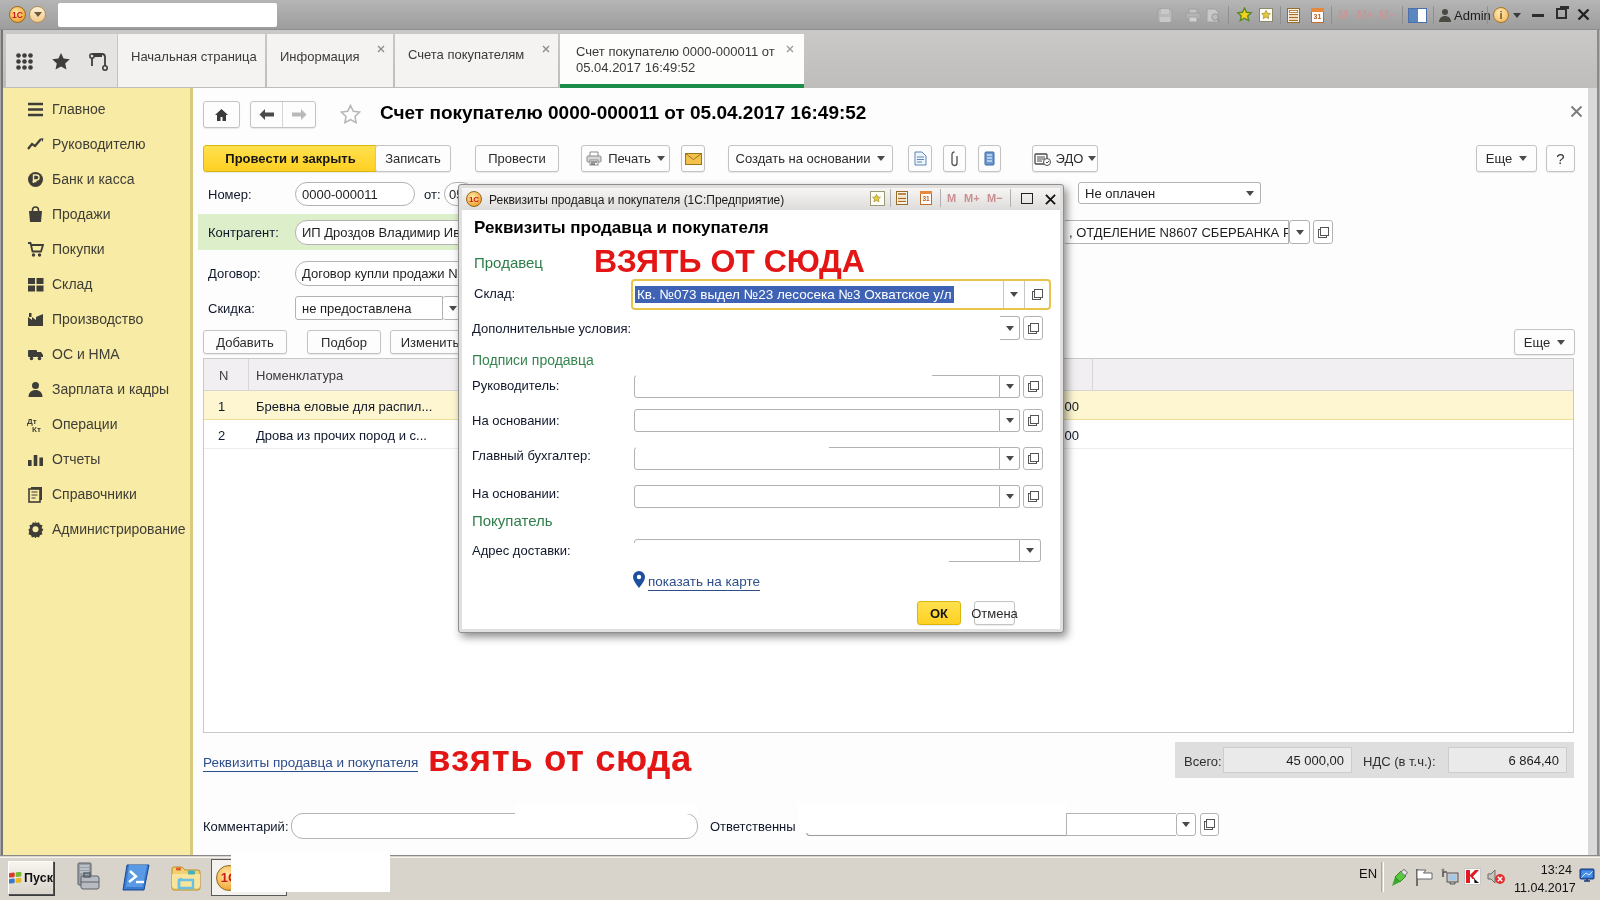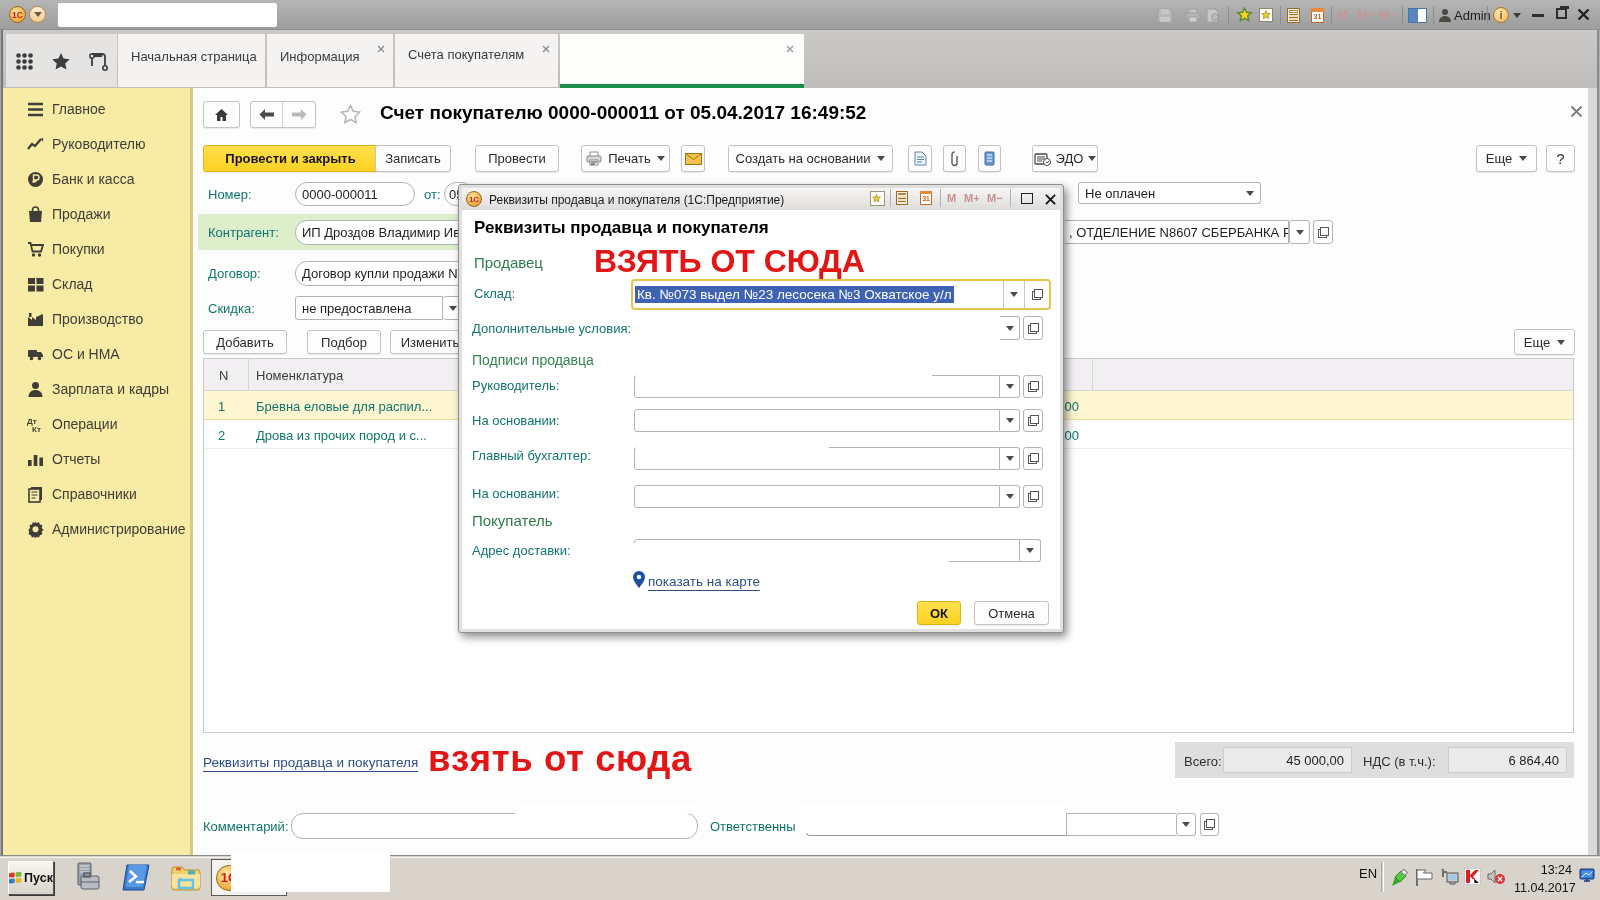--- a/index.html
+++ b/index.html
@@ -1,18 +1,18 @@
 <!DOCTYPE html>
 <html><head><meta charset="utf-8">
 <style>
 *{margin:0;padding:0;box-sizing:border-box}
 html,body{width:1600px;height:900px;overflow:hidden}
 body{font-family:"Liberation Sans",sans-serif;position:relative;background:#fff;font-size:13px;color:#222}
 .a{position:absolute}
-.lbl{position:absolute;font-size:13px;color:#0f766e;white-space:nowrap}
+.lbl{position:absolute;font-size:13px;color:#0f172a;white-space:nowrap}
 .inp{position:absolute;background:#fff;border:1px solid #b3b3b3;border-radius:12px;font-size:13px;color:#1e1e1e;display:flex;align-items:center;padding:0 6px;white-space:nowrap;overflow:hidden}
 .btn{position:absolute;background:#fdfdfd;border:1px solid #c3c3c3;border-radius:3px;display:flex;align-items:center;justify-content:center;font-size:13px;color:#2b2b2b;white-space:nowrap;box-shadow:0 1px 1px rgba(0,0,0,.08)}
 .grn{position:absolute;font-size:15px;color:#2f7d4a;white-space:nowrap}
 .tri{display:inline-block;width:0;height:0;border-left:4px solid transparent;border-right:4px solid transparent;border-top:5px solid #4a4a4a}
 .ddbox{position:absolute;background:#fff;border:1px solid #b3b3b3;border-radius:3px;display:flex;align-items:center;justify-content:center}
 .opn{position:absolute;background:#fff;border:1px solid #b3b3b3;border-radius:3px;display:flex;align-items:center;justify-content:center}
 .sq{position:relative;width:11px;height:11px}
 .sq:before{content:"";position:absolute;left:0;bottom:0;width:7px;height:7px;border:1px solid #555;background:#fff}
 .sq:after{content:"";position:absolute;right:0;top:0;width:7px;height:7px;border:1px solid #555;background:#fff}
 .wbox{position:absolute;background:#fff}
@@ -117,20 +117,21 @@
       <path d="M1 1l6 6M7 1l-6 6" stroke="#8a8a8a" stroke-width="1.3"></path>
     </svg>
   </div>
 <div class="a" style="left:395px;top:34px;width:163px;height:53px;background:#f5f3f2;color:#3a3a3a;font-size:13px">
     <div style="margin:13px 0 0 13px">Счета покупателям</div>
     <svg style="position:absolute;right:8px;top:11px" width="8" height="8" viewBox="0 0 8 8">
       <path d="M1 1l6 6M7 1l-6 6" stroke="#8a8a8a" stroke-width="1.3"></path>
     </svg>
   </div>
 <div class="a" style="left:560px;top:34px;width:244px;height:54px;background:#fdfdfc;color:#3a3a3a;font-size:13px;line-height:16px">
+    <div style="margin:10px 0 0 16px">Счет покупателю 0000-000011 от<br>05.04.2017 16:49:52</div>
     <svg style="position:absolute;right:10px;top:11px" width="8" height="8" viewBox="0 0 8 8">
       <path d="M1 1l6 6M7 1l-6 6" stroke="#9a9a9a" stroke-width="1.3"></path>
     </svg>
     <div style="position:absolute;left:0;bottom:0;width:100%;height:4px;background:#1b8d49"></div>
   </div>
 
 <div class="a" style="left:0;top:88px;width:190px;height:768px;background:#f8eba5"></div>
 <div class="a" style="left:190px;top:88px;width:3px;height:768px;background:#d9c97d"></div>
 <style>
 .si{position:absolute;left:0;width:190px;height:35px}
@@ -483,21 +484,21 @@
   <div class="ddbox" style="left:561px;top:354px;width:21px;height:23px;border-left:none;border-radius:0 3px 3px 0">
       <span class="tri"></span>
     </div>
   <div class="wbox" style="left:172px;top:358px;width:318px;height:21px"></div>
   <svg class="a" style="left:174px;top:386px" width="12" height="17" viewBox="0 0 12 17">
       <path d="M6 0a6 6 0 016 6c0 4-6 11-6 11S0 10 0 6a6 6 0 016-6z" fill="#1d4f9e"></path>
       <circle cx="6" cy="6" r="2.2" fill="#fff"></circle>
     </svg>
   <div class="a" style="left:189px;top:389px;font-size:13.5px;color:#2d4e8a;border-bottom:1px solid #2d4e8a;padding-bottom:1px;white-space:nowrap">показать на карте</div>
   <div class="btn" style="left:458px;top:416px;width:44px;height:24px;background:linear-gradient(#ffe14e,#ffd022);border-color:#d9b70e;font-weight:bold;color:#151515">ОК</div>
-  <div class="btn" style="left:515px;top:416px;width:75px;height:24px">Отмена</div>
+  <div class="btn" style="left:515px;top:416px;width:41px;height:24px">Отмена</div>
 </div>
 
 <div class="a" style="left:0;top:30px;width:1px;height:826px;background:#a8a8a8"></div>
 <div class="a" style="left:1px;top:30px;width:2px;height:826px;background:#757575"></div>
 <div class="a" style="left:1588px;top:88px;width:9px;height:768px;background:#d9d9d9"></div>
 <div class="a" style="left:1597px;top:30px;width:2px;height:826px;background:#8b8b8b"></div>
 <div class="a" style="left:1599px;top:30px;width:1px;height:826px;background:#b0b0b0"></div>
 
 <div class="a" style="left:0;top:855px;width:1600px;height:45px;background:#d8d4cc;border-top:1px solid #8a8a8a"></div>
 <div class="a" style="left:0;top:857px;width:1600px;height:1px;background:#f4f2ee"></div>

